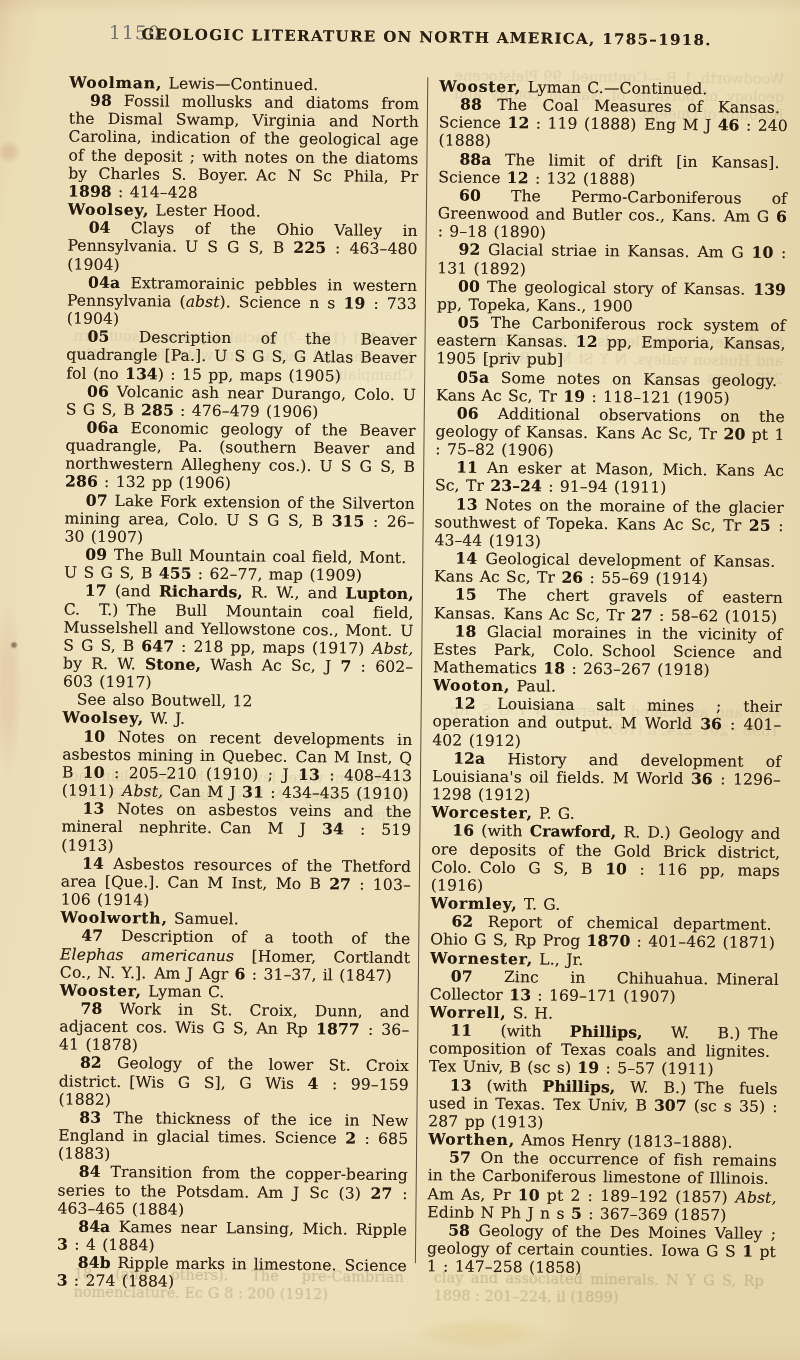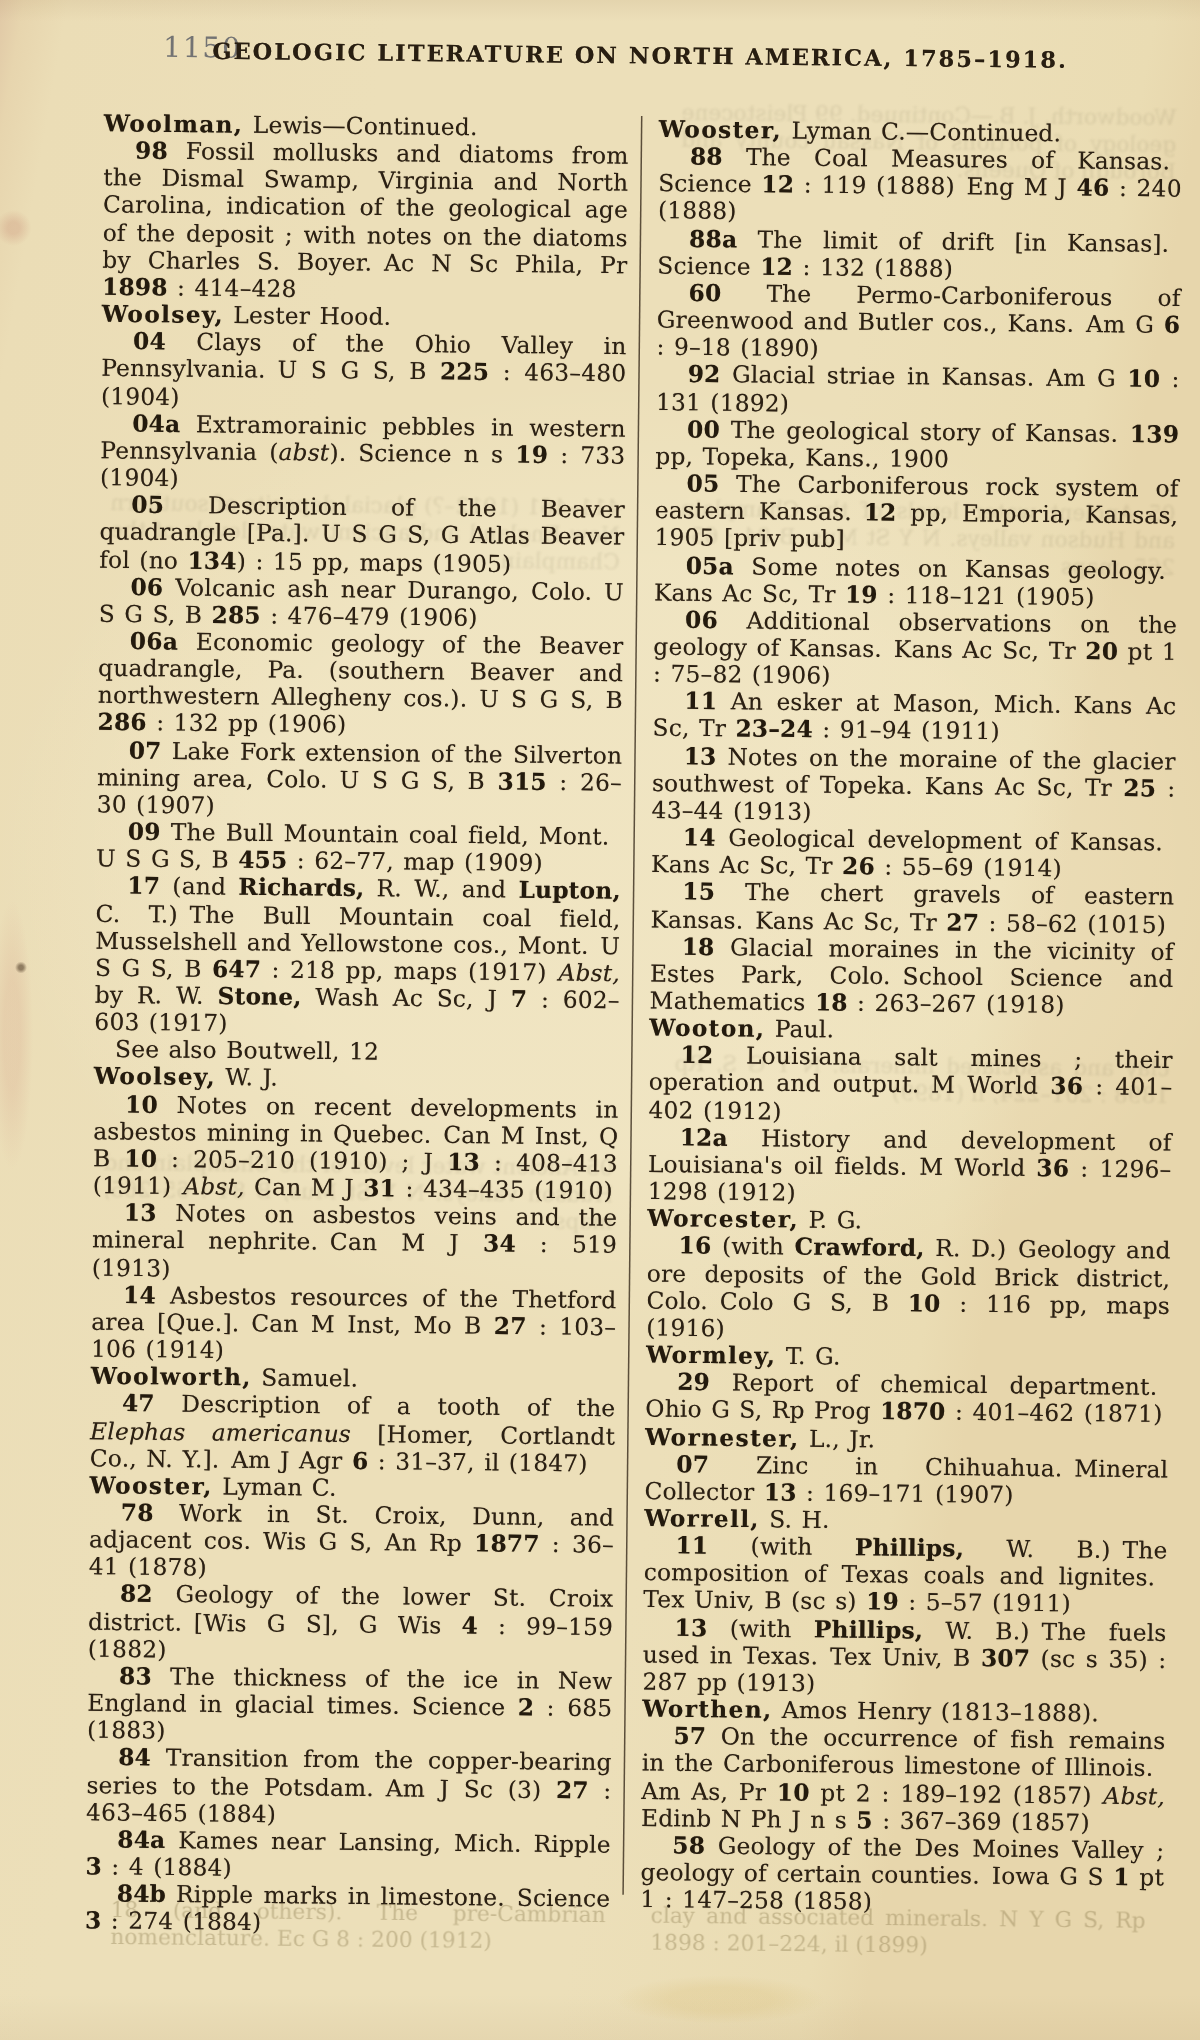--- a/index.html
+++ b/index.html
@@ -111,21 +111,21 @@
         <p class="entry"><span class="b">13</span><span> Notes on the moraine of the glacier southwest of Topeka. Kans Ac Sc, Tr </span><span class="b">25</span><span> : 43–44 (1913)</span></p>
         <p class="entry"><span class="b">14</span><span> Geological development of Kansas. Kans Ac Sc, Tr </span><span class="b">26</span><span> : 55–69 (1914)</span></p>
         <p class="entry"><span class="b">15</span><span> The chert gravels of eastern Kansas. Kans Ac Sc, Tr </span><span class="b">27</span><span> : 58–62 (1015)</span></p>
         <p class="entry"><span class="b">18</span><span> Glacial moraines in the vicinity of Estes Park, Colo. School Science and Mathematics </span><span class="b">18</span><span> : 263–267 (1918)</span></p>
         <p class="author"><span class="b">Wooton,</span><span> Paul.</span></p>
         <p class="entry"><span class="b">12</span><span> Louisiana salt mines ; their operation and output. M World </span><span class="b">36</span><span> : 401–402 (1912)</span></p>
         <p class="entry"><span class="b">12a</span><span> History and development of Louisiana's oil fields. M World </span><span class="b">36</span><span> : 1296–1298 (1912)</span></p>
         <p class="author"><span class="b">Worcester,</span><span> P. G.</span></p>
         <p class="entry"><span class="b">16</span><span> (with </span><span class="b">Crawford,</span><span> R. D.) Geology and ore deposits of the Gold Brick district, Colo. Colo G S, B </span><span class="b">10</span><span> : 116 pp, maps (1916)</span></p>
         <p class="author"><span class="b">Wormley,</span><span> T. G.</span></p>
-        <p class="entry"><span class="b">29</span><span> Report of chemical department. Ohio G S, Rp Prog </span><span class="b">1870</span><span> : 401–462 (1871)</span></p>
+        <p class="entry"><span class="b">62</span><span> Report of chemical department. Ohio G S, Rp Prog </span><span class="b">1870</span><span> : 401–462 (1871)</span></p>
         <p class="author"><span class="b">Wornester,</span><span> L., Jr.</span></p>
         <p class="entry"><span class="b">07</span><span> Zinc in Chihuahua. Mineral Collector </span><span class="b">13</span><span> : 169–171 (1907)</span></p>
         <p class="author"><span class="b">Worrell,</span><span> S. H.</span></p>
         <p class="entry"><span class="b">11</span><span> (with </span><span class="b">Phillips,</span><span> W. B.) The composition of Texas coals and lignites. Tex Univ, B (sc s) </span><span class="b">19</span><span> : 5–57 (1911)</span></p>
         <p class="entry"><span class="b">13</span><span> (with </span><span class="b">Phillips,</span><span> W. B.) The fuels used in Texas. Tex Univ, B </span><span class="b">307</span><span> (sc s 35) : 287 pp (1913)</span></p>
         <p class="author"><span class="b">Worthen,</span><span> Amos Henry (1813–1888).</span></p>
         <p class="entry"><span class="b">57</span><span> On the occurrence of fish remains in the Carboniferous limestone of Illinois. Am As, Pr </span><span class="b">10</span><span> pt 2 : 189–192 (1857) </span><span class="i">Abst,</span><span> Edinb N Ph J n s </span><span class="b">5</span><span> : 367–369 (1857)</span></p>
         <p class="entry"><span class="b">58</span><span> Geology of the Des Moines Valley ; geology of certain counties. Iowa G S </span><span class="b">1</span><span> pt 1 : 147–258 (1858)</span></p>
       </div>
   </div>

